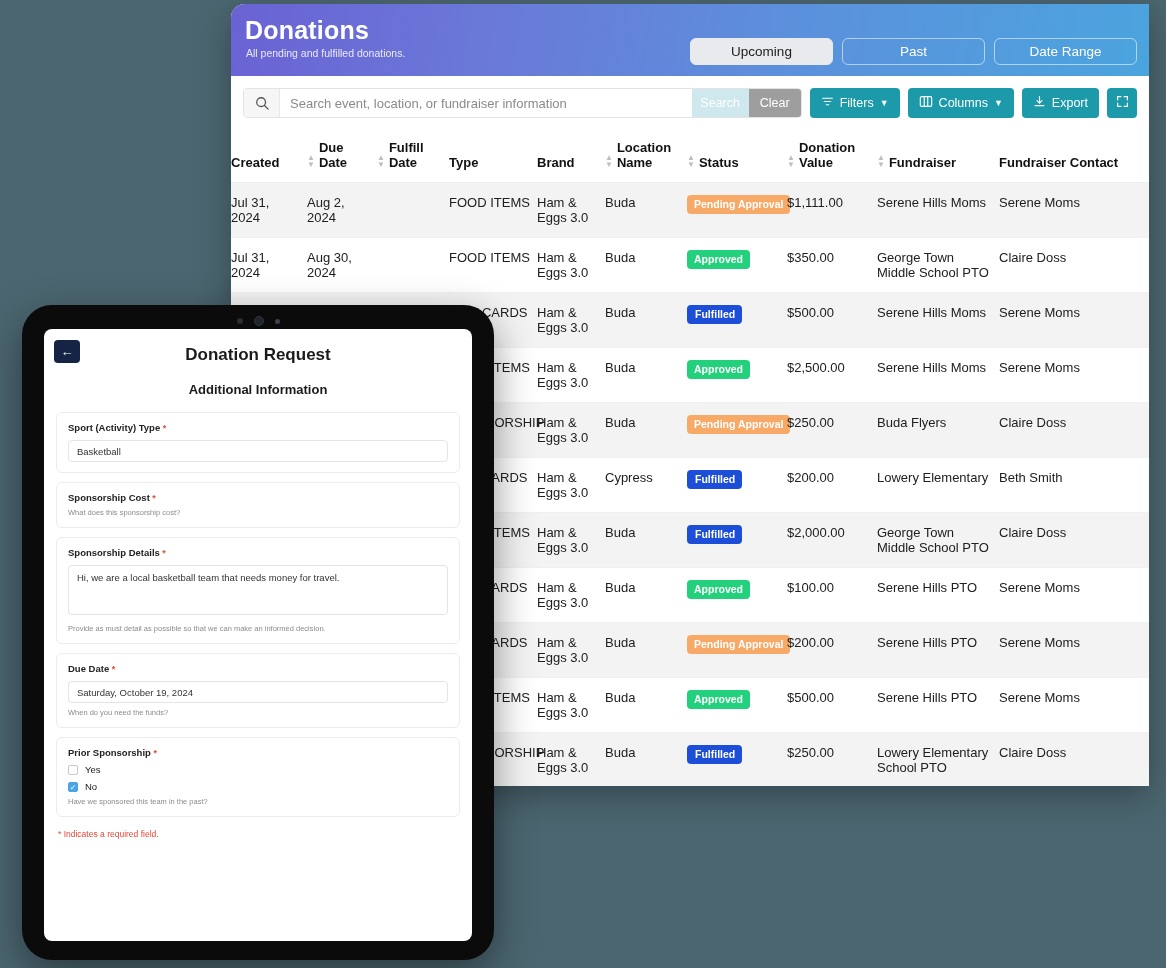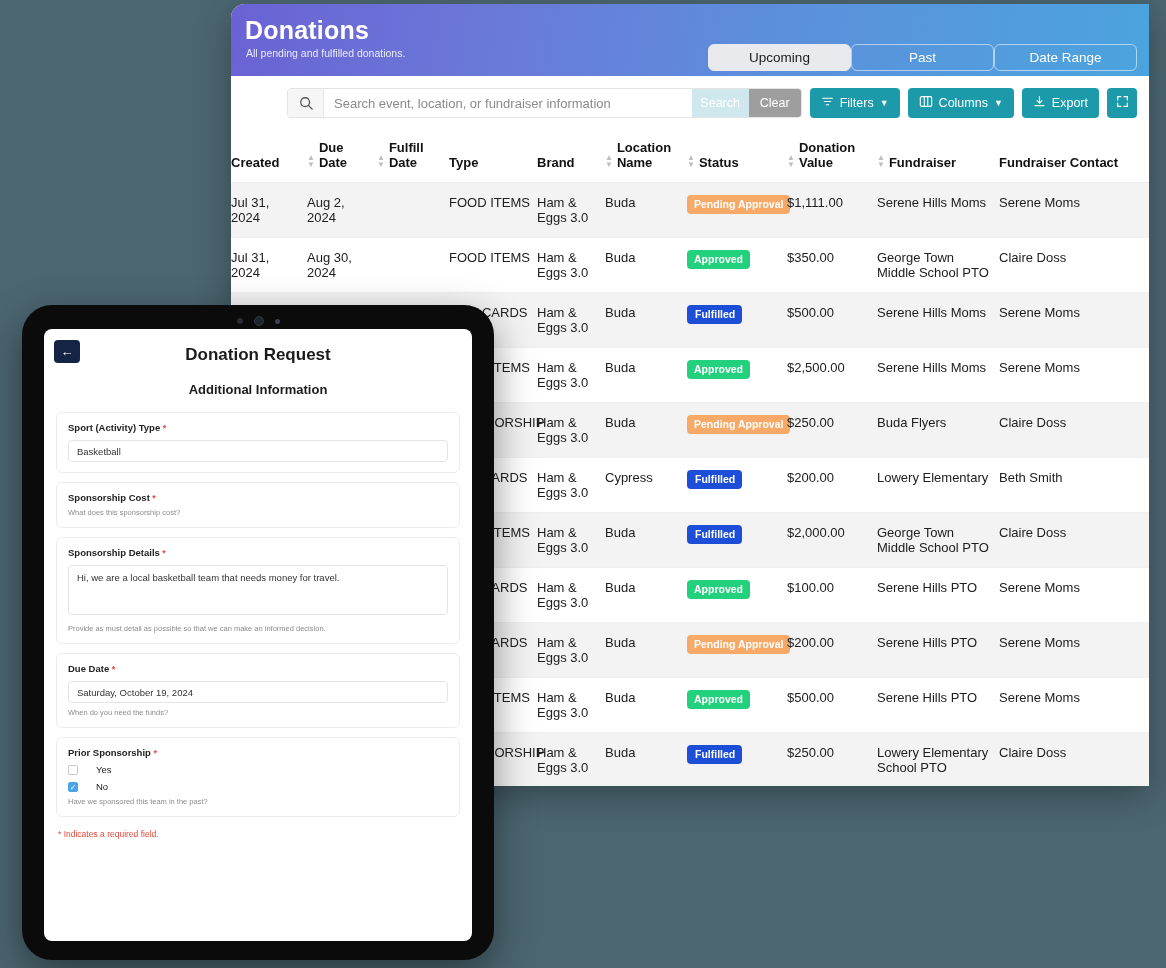--- a/index.html
+++ b/index.html
@@ -25,38 +25,37 @@
     background: linear-gradient(100deg, #6a62d4 0%, #6a79d8 28%, #5b91dc 62%, #4ba4de 100%);
     padding: 12px 12px 0 12px;
     display: flex; align-items: flex-start; justify-content: space-between;
     position: relative;
   }
   .dt-title {
     color: #fff; font-size: 25px; font-weight: bold;
     letter-spacing: .2px; line-height: 28px; margin-left: 2px;
   }
   .dt-sub { color: #e9eaf8; font-size: 10.5px; margin-top: 3px; margin-left: 3px; }
-  .seg-group { display: flex; margin-top: 28px; margin-right: 0px; }
+  .seg-group { display: flex; gap: 9px; margin-top: 22px; margin-right: 0px; }
   .seg {
     width: 143px; height: 27px; border-radius: 6px;
     font-size: 13.5px; display: flex; align-items: center; justify-content: center;
     cursor: pointer; border: 1px solid rgba(255,255,255,.55);
     color: #ffffff; background: transparent;
   }
   .seg.active { background: #e9eaed; color: #1b1b1b; border-color: #e9eaed; }
 
   .toolbar {
     height: 54px; display: flex; align-items: center;
     padding: 0 12px; gap: 8px; background: #fff;
   }
   .search-wrap {
     flex: 1 1 auto; display: flex; align-items: stretch; height: 30px;
     border: 1px solid #e3e3e3; border-radius: 4px; overflow: hidden; background: #fff;
     max-width: 582px;
-    margin-left: 44px;
   }
   .search-icon-box {
     width: 36px; background: #f6f6f6; border-right: 1px solid #e8e8e8;
     display: flex; align-items: center; justify-content: center; color: #555;
   }
   .search-input {
     flex: 1; border: none; outline: none; padding: 0 10px;
     font-size: 13px; color: #555; font-family: "Liberation Sans", sans-serif;
   }
   .search-input::placeholder { color: #8a8a8a; }
@@ -146,21 +145,21 @@
     margin-top: 7px; width: 100%; height: 22px; border: 1px solid #e4e4e4;
     border-radius: 4px; padding: 0 8px; font-size: 9.5px; color: #333;
     font-family: "Liberation Sans", sans-serif; outline: none; background: #fff;
   }
   .fld-area {
     margin-top: 7px; width: 100%; height: 50px; border: 1px solid #e4e4e4;
     border-radius: 4px; padding: 6px 8px; font-size: 9.5px; color: #333;
     font-family: "Liberation Sans", sans-serif; outline: none; resize: none; background: #fff;
   }
   .fld-hint { font-size: 7.5px; color: #8c8c8c; margin-top: 5px; }
-  .cbrow { display: flex; align-items: center; gap: 18px; margin-top: 6px; }
+  .cbrow { display: flex; align-items: center; gap: 7px; margin-top: 6px; }
   .cb {
     width: 10px; height: 10px; border: 1px solid #c9c9c9; border-radius: 2px; background: #fff;
     cursor: pointer; flex: none;
   }
   .cb.checked {
     background: #4ba3e8; border-color: #4ba3e8; color: #fff;
     font-size: 8px; line-height: 9px; text-align: center;
   }
   .cb-label { font-size: 9.5px; color: #222; }
   .required-note { font-size: 8.5px; color: #e5493a; margin: 12px 0 0 14px; }

